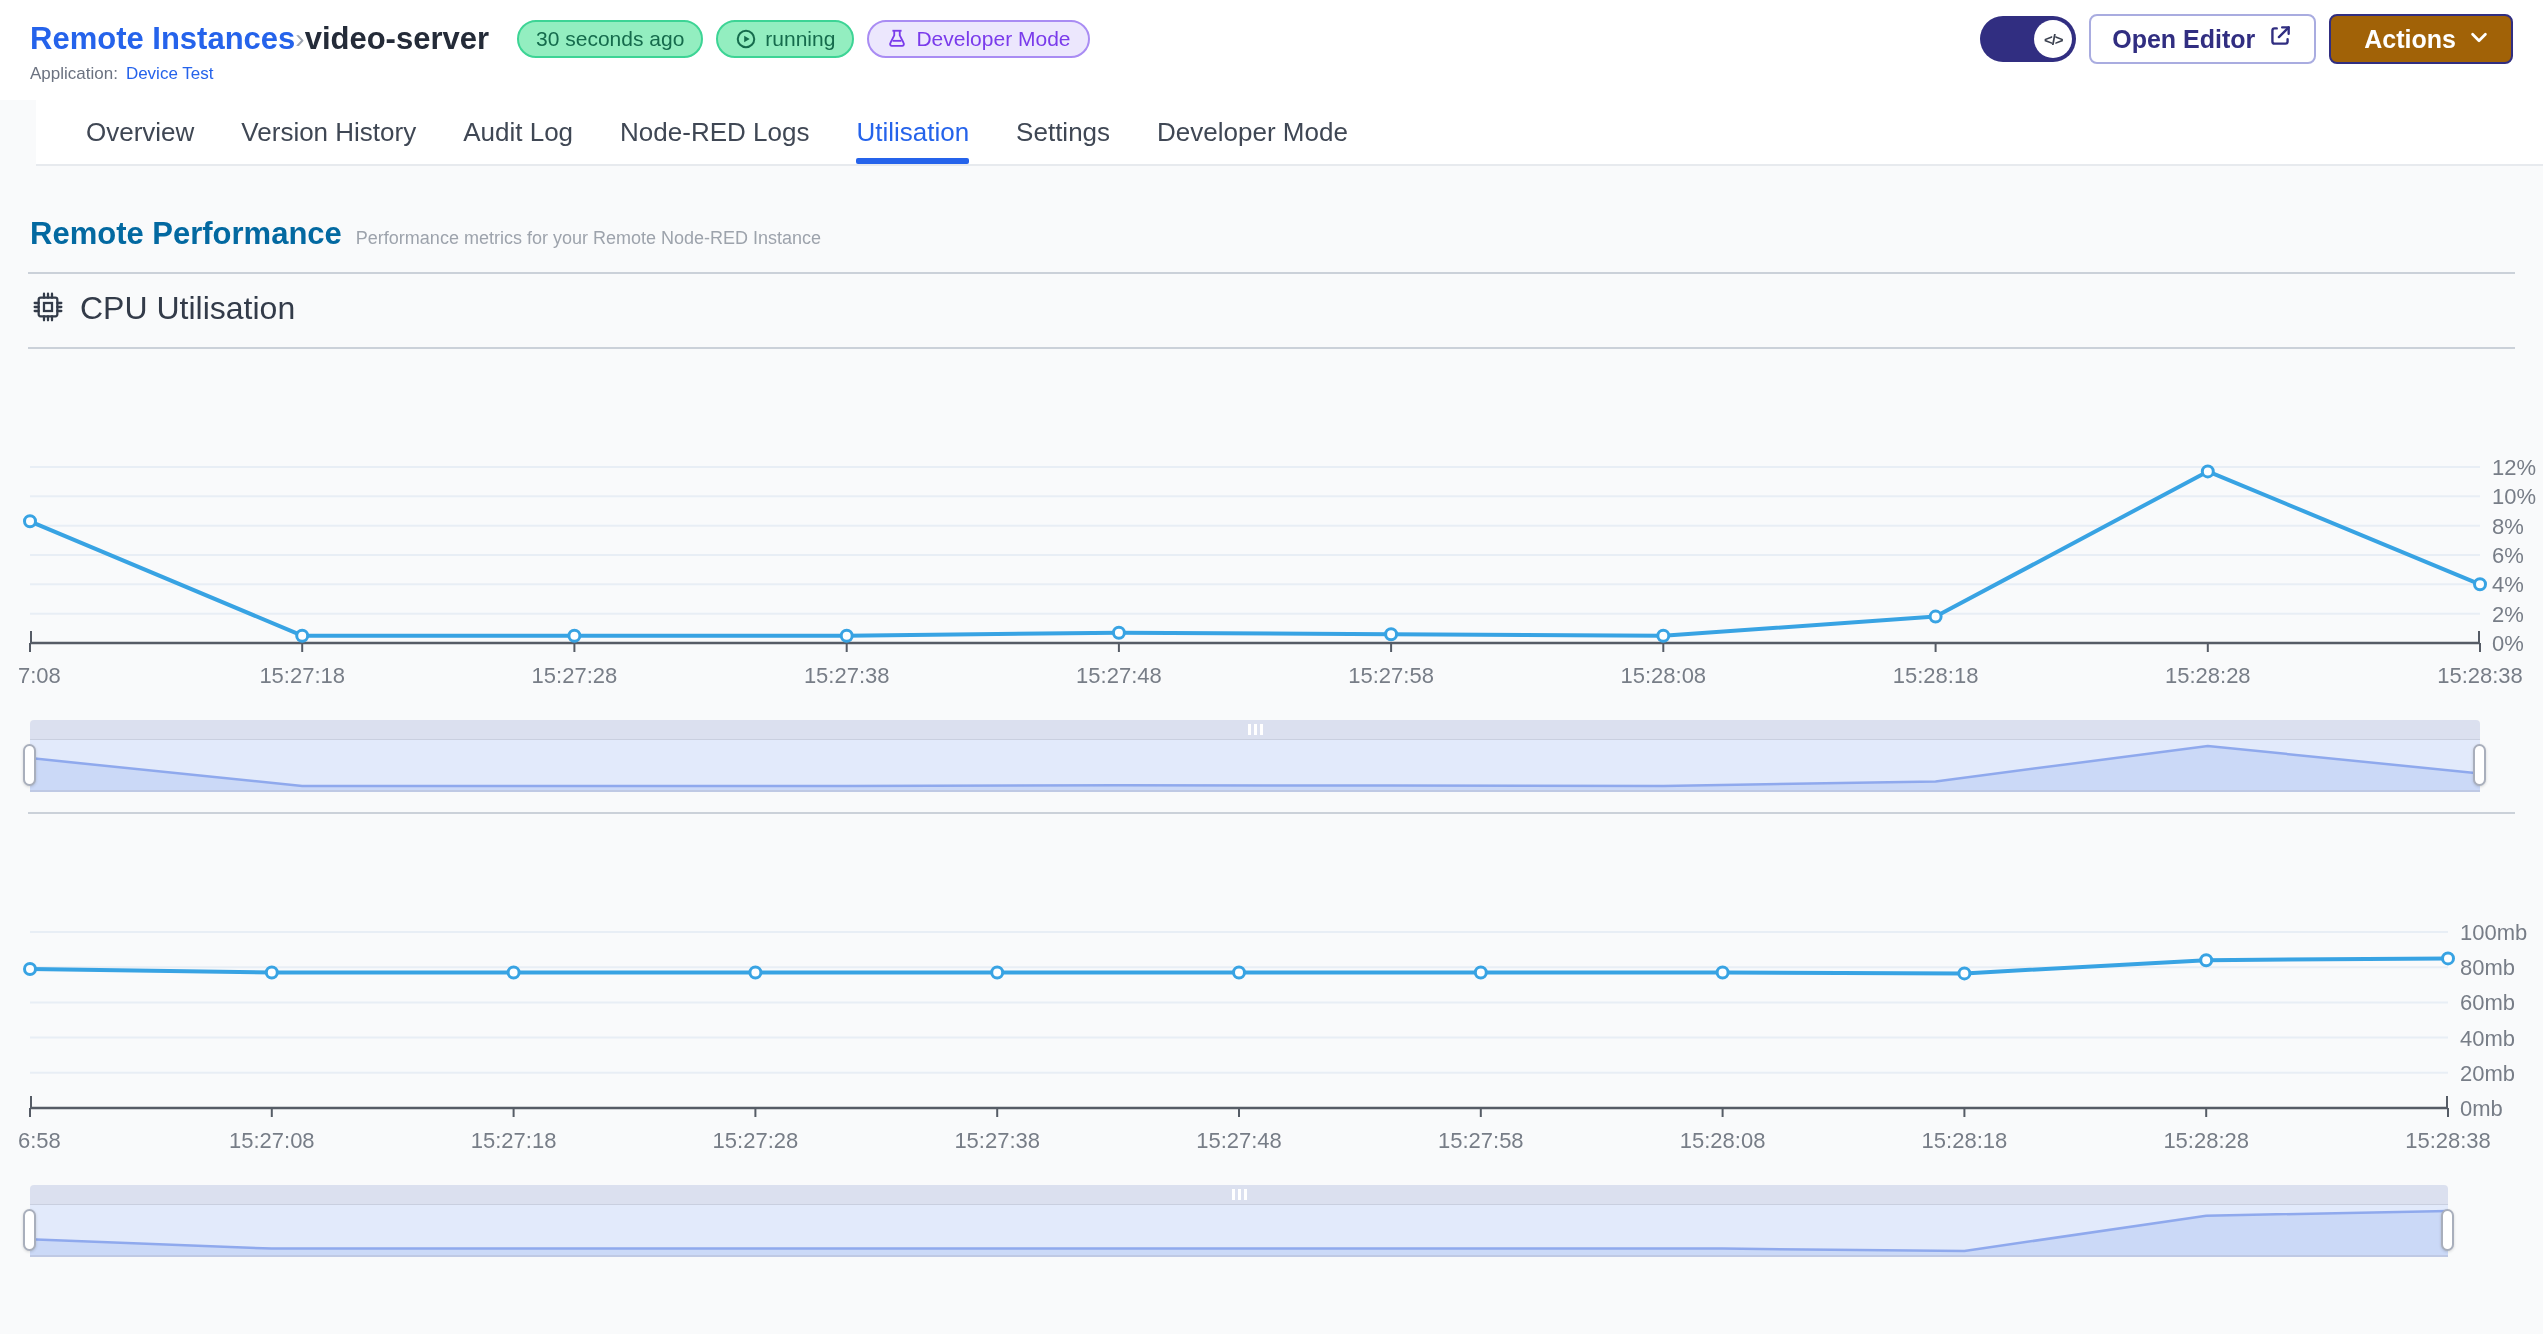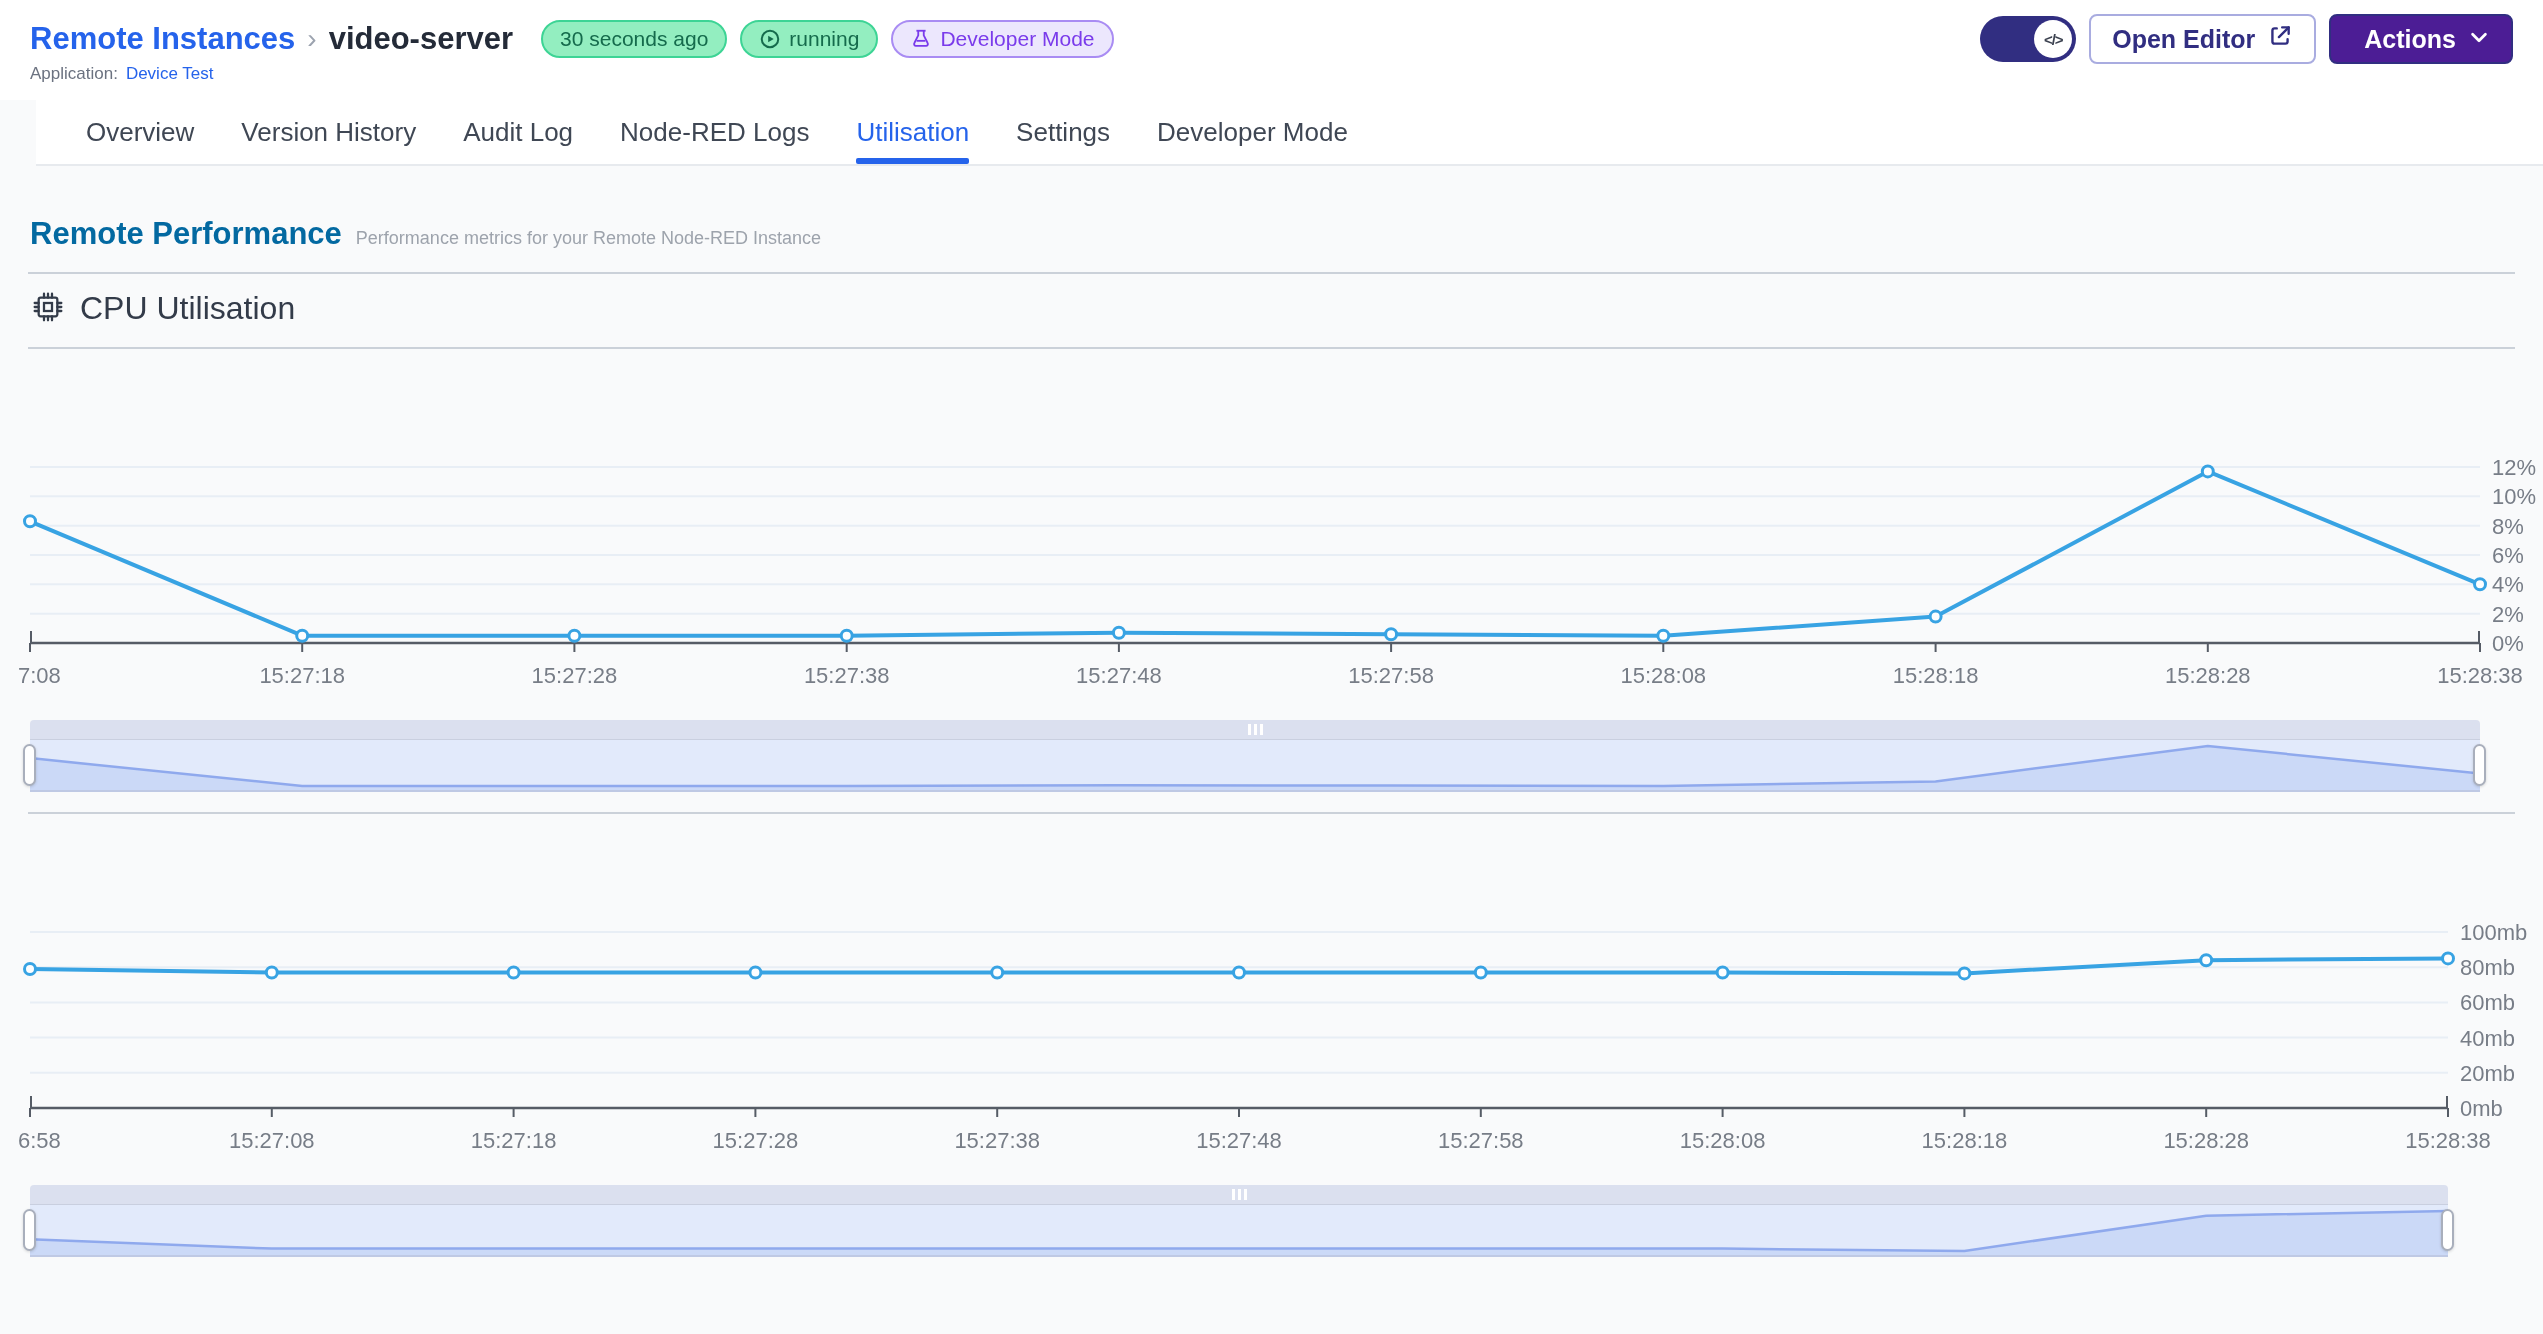--- a/index.html
+++ b/index.html
@@ -3,40 +3,40 @@
 <meta charset="utf-8">
 <style>
   * { margin:0; padding:0; box-sizing:border-box; }
   html,body { width:2543px; height:1334px; overflow:hidden; background:#F9FAFB;
     font-family:"Liberation Sans", sans-serif; }
   .app { width:100%; height:100%; display:flex; flex-direction:column; }
 
   
   header { background:#FFFFFF; padding:14px 30px 16px 30px; }
   .hrow1 { display:flex; align-items:center; }
-  .breadcrumb { display:flex; align-items:center; gap:12px; font-size:31px; font-weight:700; }
+  .breadcrumb { display:flex; align-items:center; font-size:31px; font-weight:700; }
   .breadcrumb a { color:#2563EB; text-decoration:none; cursor:pointer; }
   .breadcrumb .sep { color:#9CA3AF; font-weight:400; font-size:28px; }
   .breadcrumb .current { color:#242B38; }
   .badges { display:flex; align-items:center; gap:13px; margin-left:28px; }
   .badge { display:inline-flex; align-items:center; gap:8px; height:38px; padding:0 17px;
     border-radius:19px; font-size:21px; white-space:nowrap; }
   .badge.green { background:#93EEC0; border:2px solid #3DD495; color:#156B4C; }
   .badge.purple { background:#ECE7FD; border:2px solid #A98CF3; color:#7A3BEB; }
   .badge svg { display:block; }
   .controls { margin-left:auto; display:flex; align-items:center; gap:13px; }
   .toggle { width:96px; height:46px; border-radius:23px; background:#312E81; position:relative; cursor:pointer; }
   .toggle .knob { position:absolute; right:4px; top:4px; width:38px; height:38px; border-radius:50%;
     background:#FFFFFF; display:flex; align-items:center; justify-content:center;
     font-size:15px; font-weight:700; color:#3C4250; letter-spacing:-1px; }
   .btn { display:inline-flex; align-items:center; gap:12px; height:50px; padding:0 21px;
     border-radius:8px; font-size:25px; font-weight:700; cursor:pointer;
     font-family:"Liberation Sans", sans-serif; }
   .btn.outline { background:#FFFFFF; border:2px solid #A9ACE0; color:#312E81; }
-  .btn.solid { background:#4c1d95; border:2px solid #312E81; color:#FFFFFF;padding-left:33px; }
+  .btn.solid { background:#a16207; border:2px solid #312E81; color:#FFFFFF;padding-left:33px; }
   .hrow2 { font-size:17px; color:#6B7280; display:flex; gap:8px; }
   .hrow2 a { color:#2563EB; text-decoration:none; cursor:pointer; }
 
   
   .tabbar { background:#FFFFFF; height:66px; border-bottom:2px solid #E7EAEE;
     display:flex; align-items:stretch; gap:47px; padding:0 0 0 50px;margin-left:36px; }
   .tab { display:flex; align-items:center; font-size:26px; color:#3F4754; cursor:pointer; position:relative; }
   .tab.active { color:#2563EB; }
   .tab.active::after { content:""; position:absolute; left:0; right:0; bottom:0; height:6px;
     background:#2563EB; border-radius:2px; }

